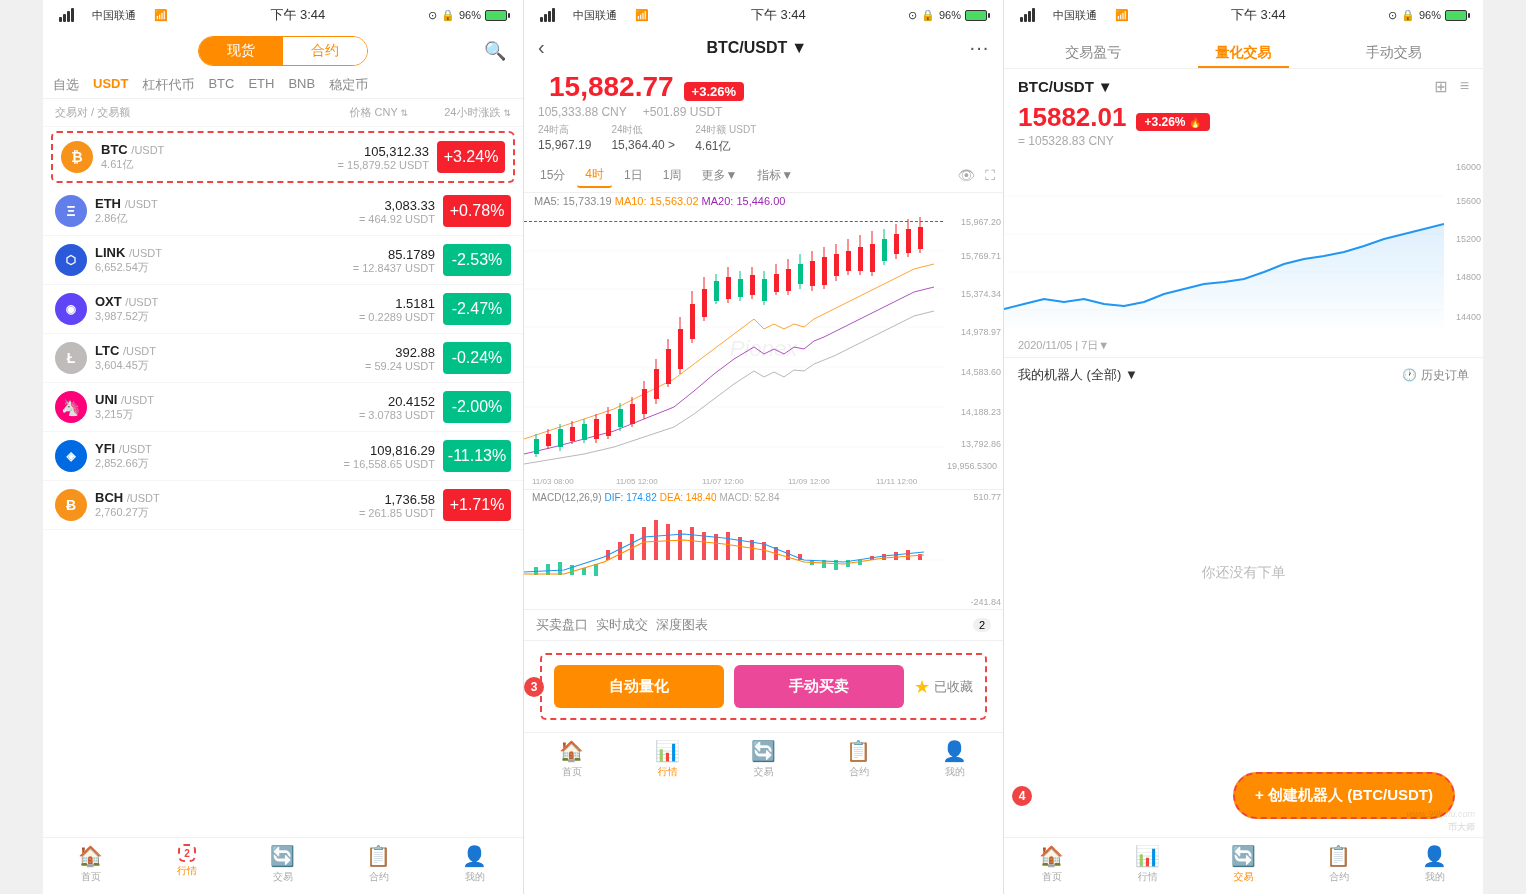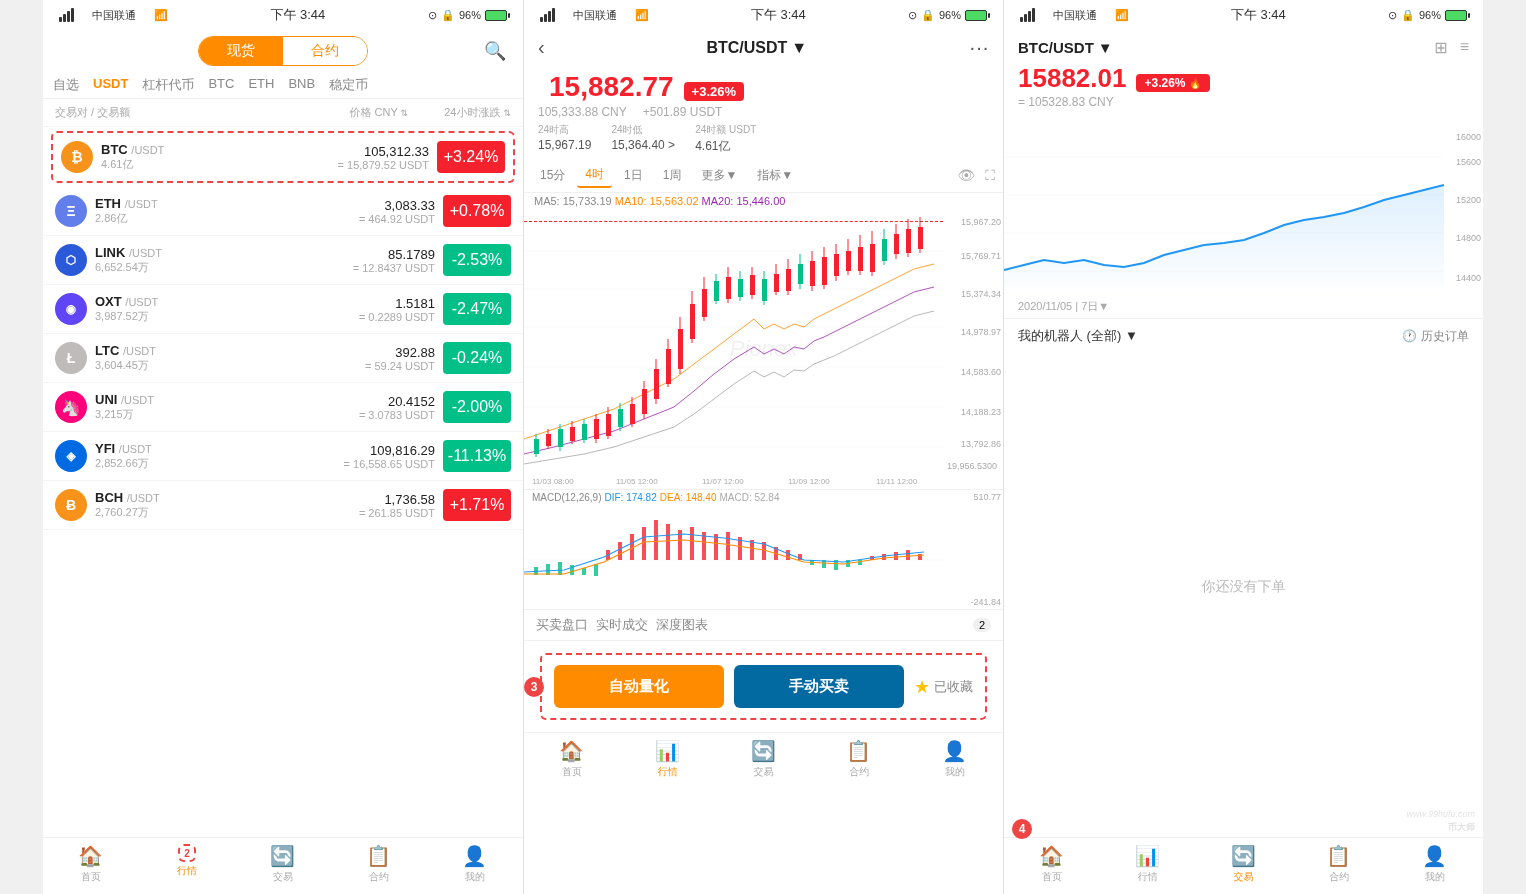--- a/index.html
+++ b/index.html
@@ -287,21 +287,21 @@
       color: #fff;
       border: none;
       border-radius: 6px;
       padding: 12px;
       font-size: 15px;
       font-weight: 600;
       cursor: pointer;
     }
     .p2-btn-manual {
       flex: 1;
-      background: #0369a1;
+      background: #ec4899;
       color: #fff;
       border: none;
       border-radius: 6px;
       padding: 12px;
       font-size: 15px;
       font-weight: 600;
       cursor: pointer;
     }
     .p2-fav {
       display: flex;
@@ -956,20 +956,25 @@
     </div>
     <div class="status-center">下午 3:44</div>
     <div class="status-right">
       <span>⊙</span>
       <span>🔒</span>
       <span>96%</span>
       <div class="battery"></div>
     </div>
   </div>
 
+  <div class="p3-tabs">
+    <div class="p3-tab">交易盈亏</div>
+    <div class="p3-tab active">量化交易</div>
+    <div class="p3-tab">手动交易</div>
+  </div>
 
   <div class="p3-pair-header">
     <div class="p3-pair-title">
       <span>BTC/USDT</span>
       <span>▼</span>
     </div>
     <div class="p3-pair-icons">
       <span>⊞</span>
       <span>≡</span>
     </div>
@@ -981,21 +986,21 @@
       <div class="p3-pct-badge">
         <span>+3.26%</span>
         <span style="font-size:10px;">🔥</span>
       </div>
     </div>
     <div class="p3-price-cny">= 105328.83 CNY</div>
   </div>
 
   <div class="p3-mini-chart">
 
-    <div style="position:absolute;right:2px;top:17px;font-size:9px;color:#aaa;">16000</div>
+    <div style="position:absolute;right:2px;top:8px;font-size:9px;color:#aaa;">16000</div>
     <div style="position:absolute;right:2px;top:42px;font-size:9px;color:#aaa;">15600</div>
     <div style="position:absolute;right:2px;top:80px;font-size:9px;color:#aaa;">15200</div>
     <div style="position:absolute;right:2px;top:118px;font-size:9px;color:#aaa;">14800</div>
     <div style="position:absolute;right:2px;top:158px;font-size:9px;color:#aaa;">14400</div>
 
     <svg width="440" height="180" style="position:absolute;left:0;top:0;">
 
       <line x1="0" y1="42" x2="440" y2="42" stroke="#f0f0f0" stroke-width="0.5"></line>
       <line x1="0" y1="80" x2="440" y2="80" stroke="#f0f0f0" stroke-width="0.5"></line>
       <line x1="0" y1="118" x2="440" y2="118" stroke="#f0f0f0" stroke-width="0.5"></line>
@@ -1027,20 +1032,21 @@
       <span>历史订单</span>
     </div>
   </div>
 
   <div class="p3-empty">
     <span class="p3-empty-text">你还没有下单</span>
   </div>
 
   <div style="display:flex;justify-content:flex-end;padding:8px 14px;position:relative;">
     <div style="position:absolute;left:8px;top:50%;transform:translateY(-50%);width:20px;height:20px;background:#e44;color:#fff;border-radius:50%;font-size:12px;font-weight:bold;display:flex;align-items:center;justify-content:center;">4</div>
+    <button class="p3-create-btn">+ 创建机器人 (BTC/USDT)</button>
   </div>
 
   <div class="bottom-nav">
     <div class="nav-item">
       <div class="nav-icon">🏠</div>
       <div class="nav-label">首页</div>
     </div>
     <div class="nav-item">
       <div class="nav-icon">📊</div>
       <div class="nav-label">行情</div>

